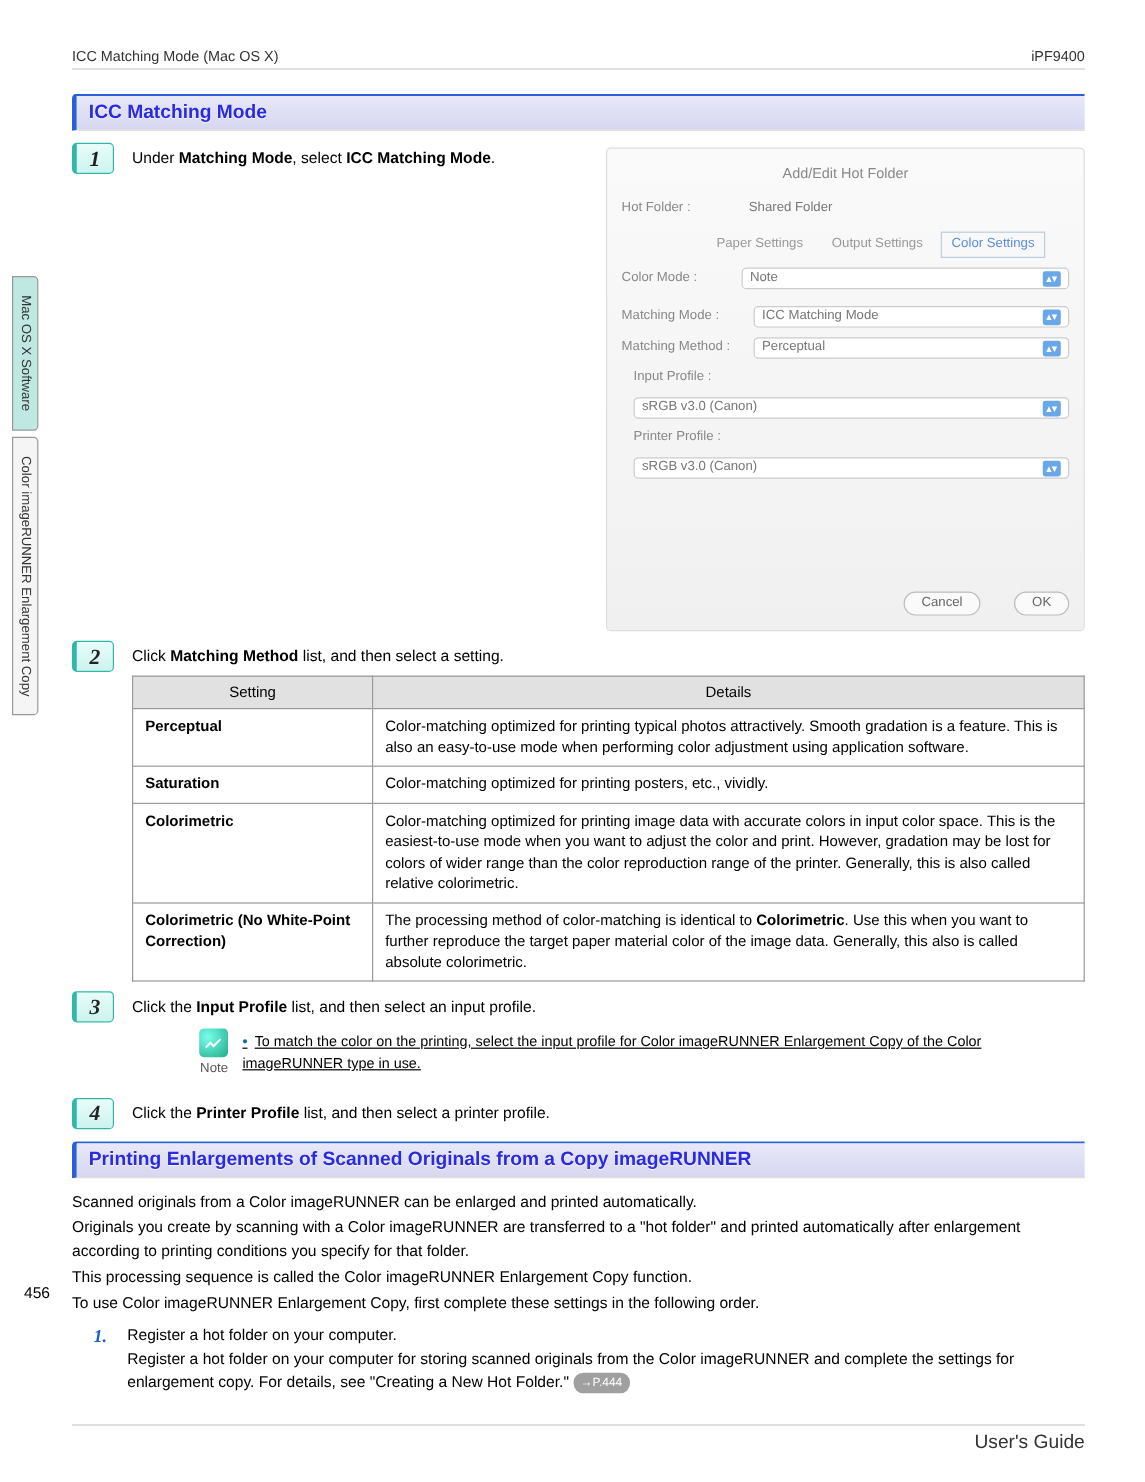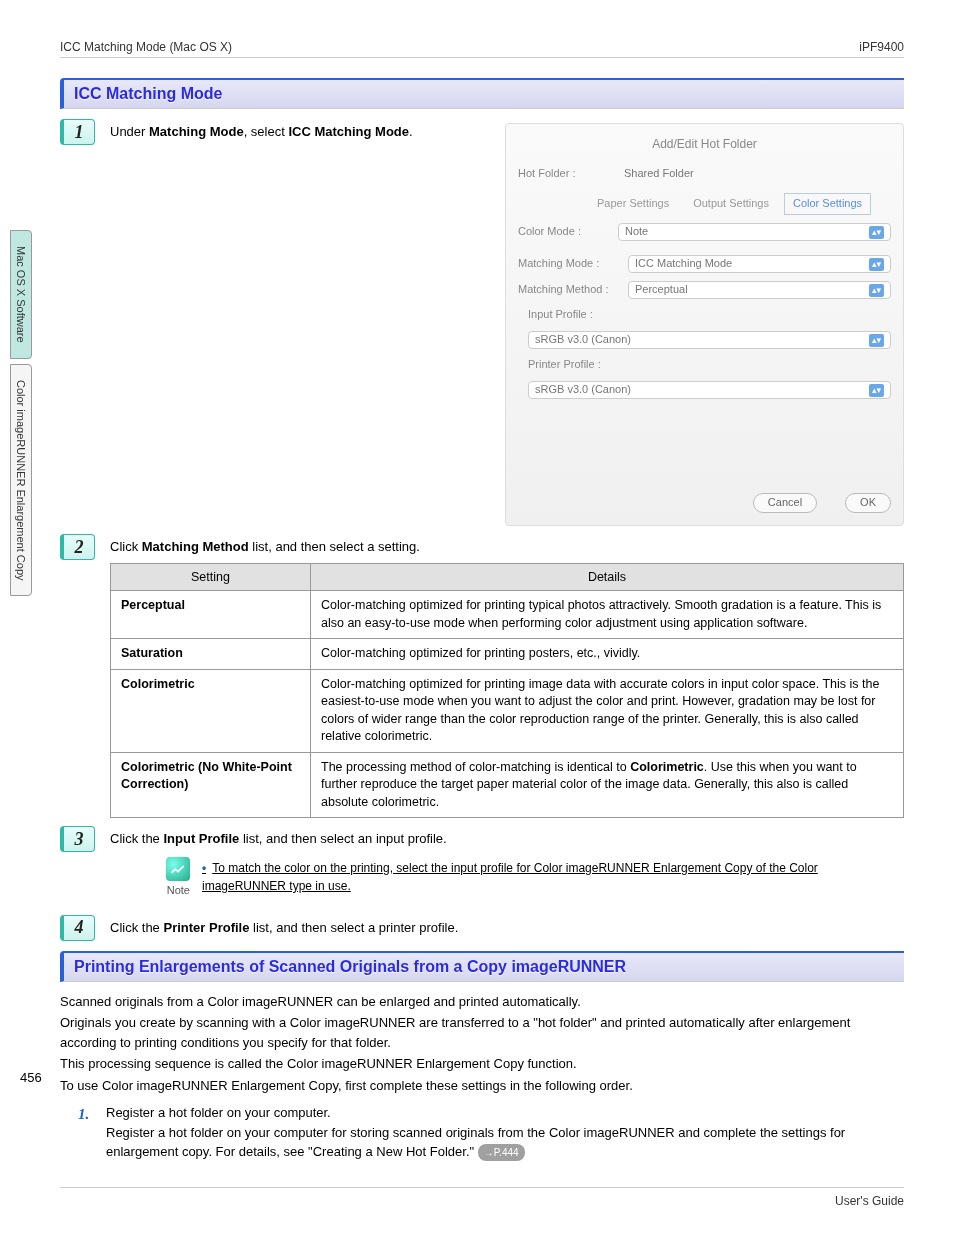--- a/index.html
+++ b/index.html
@@ -38,21 +38,21 @@
   .note-icon-wrap { display:flex; flex-direction:column; align-items:flex-end; width:40px;}
   .note-icon { width:24px; height:24px; border-radius:4px; background:radial-gradient(circle at 30% 30%, #7fe, #2a8); display:flex; align-items:center; justify-content:center;}
   .note-icon svg { width:16px; height:16px;}
   .note-label { font-size:11px; color:#555; margin-top:2px;}
   .note-text { flex:1; font-size:12px; line-height:1.5; padding-top:2px;text-decoration:underline;}
   .note-text .bullet { color:#1a6aa8; font-weight:bold; margin-right:6px;}
   .body-p { font-size:13px; line-height:1.5; margin: 2px 0;}
   .ol-step { display:flex; gap:6px; margin: 8px 0 0 18px; font-size:13px; line-height:1.5;}
   .ol-num { font-family: Georgia,serif; font-weight:bold; font-style: italic; color:#1a5fc8; font-size:15px; flex:0 0 22px;}
   .page-ref { display:inline-block; background:#a0a0a0; color:#fff; font-size:10px; padding:1px 6px; border-radius:8px; vertical-align:middle;}
-  .footer { border-top:1px solid #ccc; margin-top:25px; padding-top:6px; text-align:right; font-size:12px; color:#333;}
+  .footer { border-top:1px solid #ccc; margin-top:25px; padding-top:6px; text-align:right; font-size:16px; color:#333;}
   b { font-weight:bold;}
 </style>
 </head>
 <body>
 
 <div class="side-tabs">
   <div class="side-tab active">Mac OS X Software</div>
   <div class="side-tab">Color imageRUNNER Enlargement Copy</div>
 </div>
 <div class="page-num-side">456</div>

